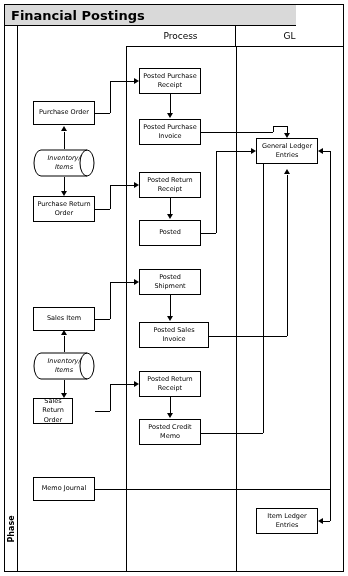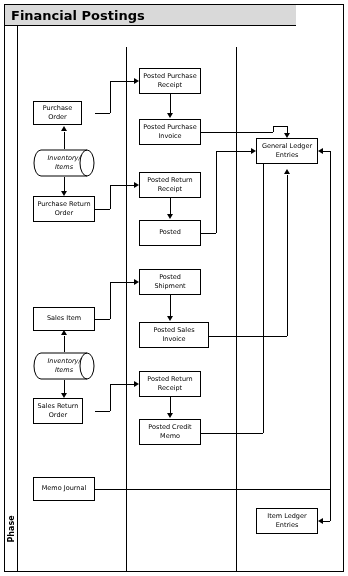--- a/index.html
+++ b/index.html
@@ -64,20 +64,26 @@
   <div class="outer-frame"></div>
 
   <div class="title-band">
     <div class="title-text">Financial Postings</div>
   </div>
 
   <div class="phase-col">
     <div class="phase-label">Phase</div>
   </div>
 
+  <div class="lane-head lh2">
+    <span>Process</span>
+  </div>
+  <div class="lane-head lh3">
+    <span>GL</span>
+  </div>
 
   <div class="lane-sep" style="left:126px;"></div>
   <div class="lane-sep" style="left:236px;"></div>
 
   <div>
 
     <div class="h" style="left:95px;top:113px;width:15px;"></div>
     <div class="v" style="left:110px;top:81px;height:32px;"></div>
     <div class="h" style="left:110px;top:81px;width:24px;"></div>
     <div class="arrow ar-right" style="left:134px;top:78px;"></div>
@@ -146,21 +152,21 @@
     <div class="arrow ar-left" style="left:318px;top:518px;"></div>
 
     <div class="v" style="left:330px;top:151px;height:338px;"></div>
     <div class="h" style="left:323px;top:151px;width:7px;"></div>
     <div class="arrow ar-left" style="left:318px;top:148px;"></div>
 
   </div>
 
   <div>
 
-    <div class="node" style="left:33px;top:101px;width:49px;height:24px;">
+    <div class="node" style="left:33px;top:101px;width:62px;height:24px;">
       <span>Purchase Order</span>
     </div>
 
     <div class="db" style="left:33px;top:149px;width:62px;height:28px;">
       <svg class="db-svg" width="62" height="28" viewBox="0 0 62 28">
         <path d="M8,1 L54,1 A7,13 0 0 1 54,27 L8,27 A7,13 0 0 1 8,1 Z" fill="#fff" stroke="#000" stroke-width="1"></path>
         <path d="M54,1 A7,13 0 0 0 54,27" fill="none" stroke="#000" stroke-width="1"></path>
       </svg>
       <span class="db-txt">Inventory/<br>Items</span>
     </div>
@@ -174,21 +180,21 @@
     </div>
 
     <div class="db" style="left:33px;top:352px;width:62px;height:28px;">
       <svg class="db-svg" width="62" height="28" viewBox="0 0 62 28">
         <path d="M8,1 L54,1 A7,13 0 0 1 54,27 L8,27 A7,13 0 0 1 8,1 Z" fill="#fff" stroke="#000" stroke-width="1"></path>
         <path d="M54,1 A7,13 0 0 0 54,27" fill="none" stroke="#000" stroke-width="1"></path>
       </svg>
       <span class="db-txt">Inventory/<br>Items</span>
     </div>
 
-    <div class="node" style="left:33px;top:398px;width:50px;height:26px;">
+    <div class="node" style="left:33px;top:398px;width:40px;height:26px;">
       <span>Sales Return<br>Order</span>
     </div>
 
     <div class="node" style="left:33px;top:477px;width:62px;height:24px;">
       <span>Memo Journal</span>
     </div>
 
     <div class="node" style="left:139px;top:68px;width:62px;height:26px;">
       <span>Posted Purchase<br>Receipt</span>
     </div>

